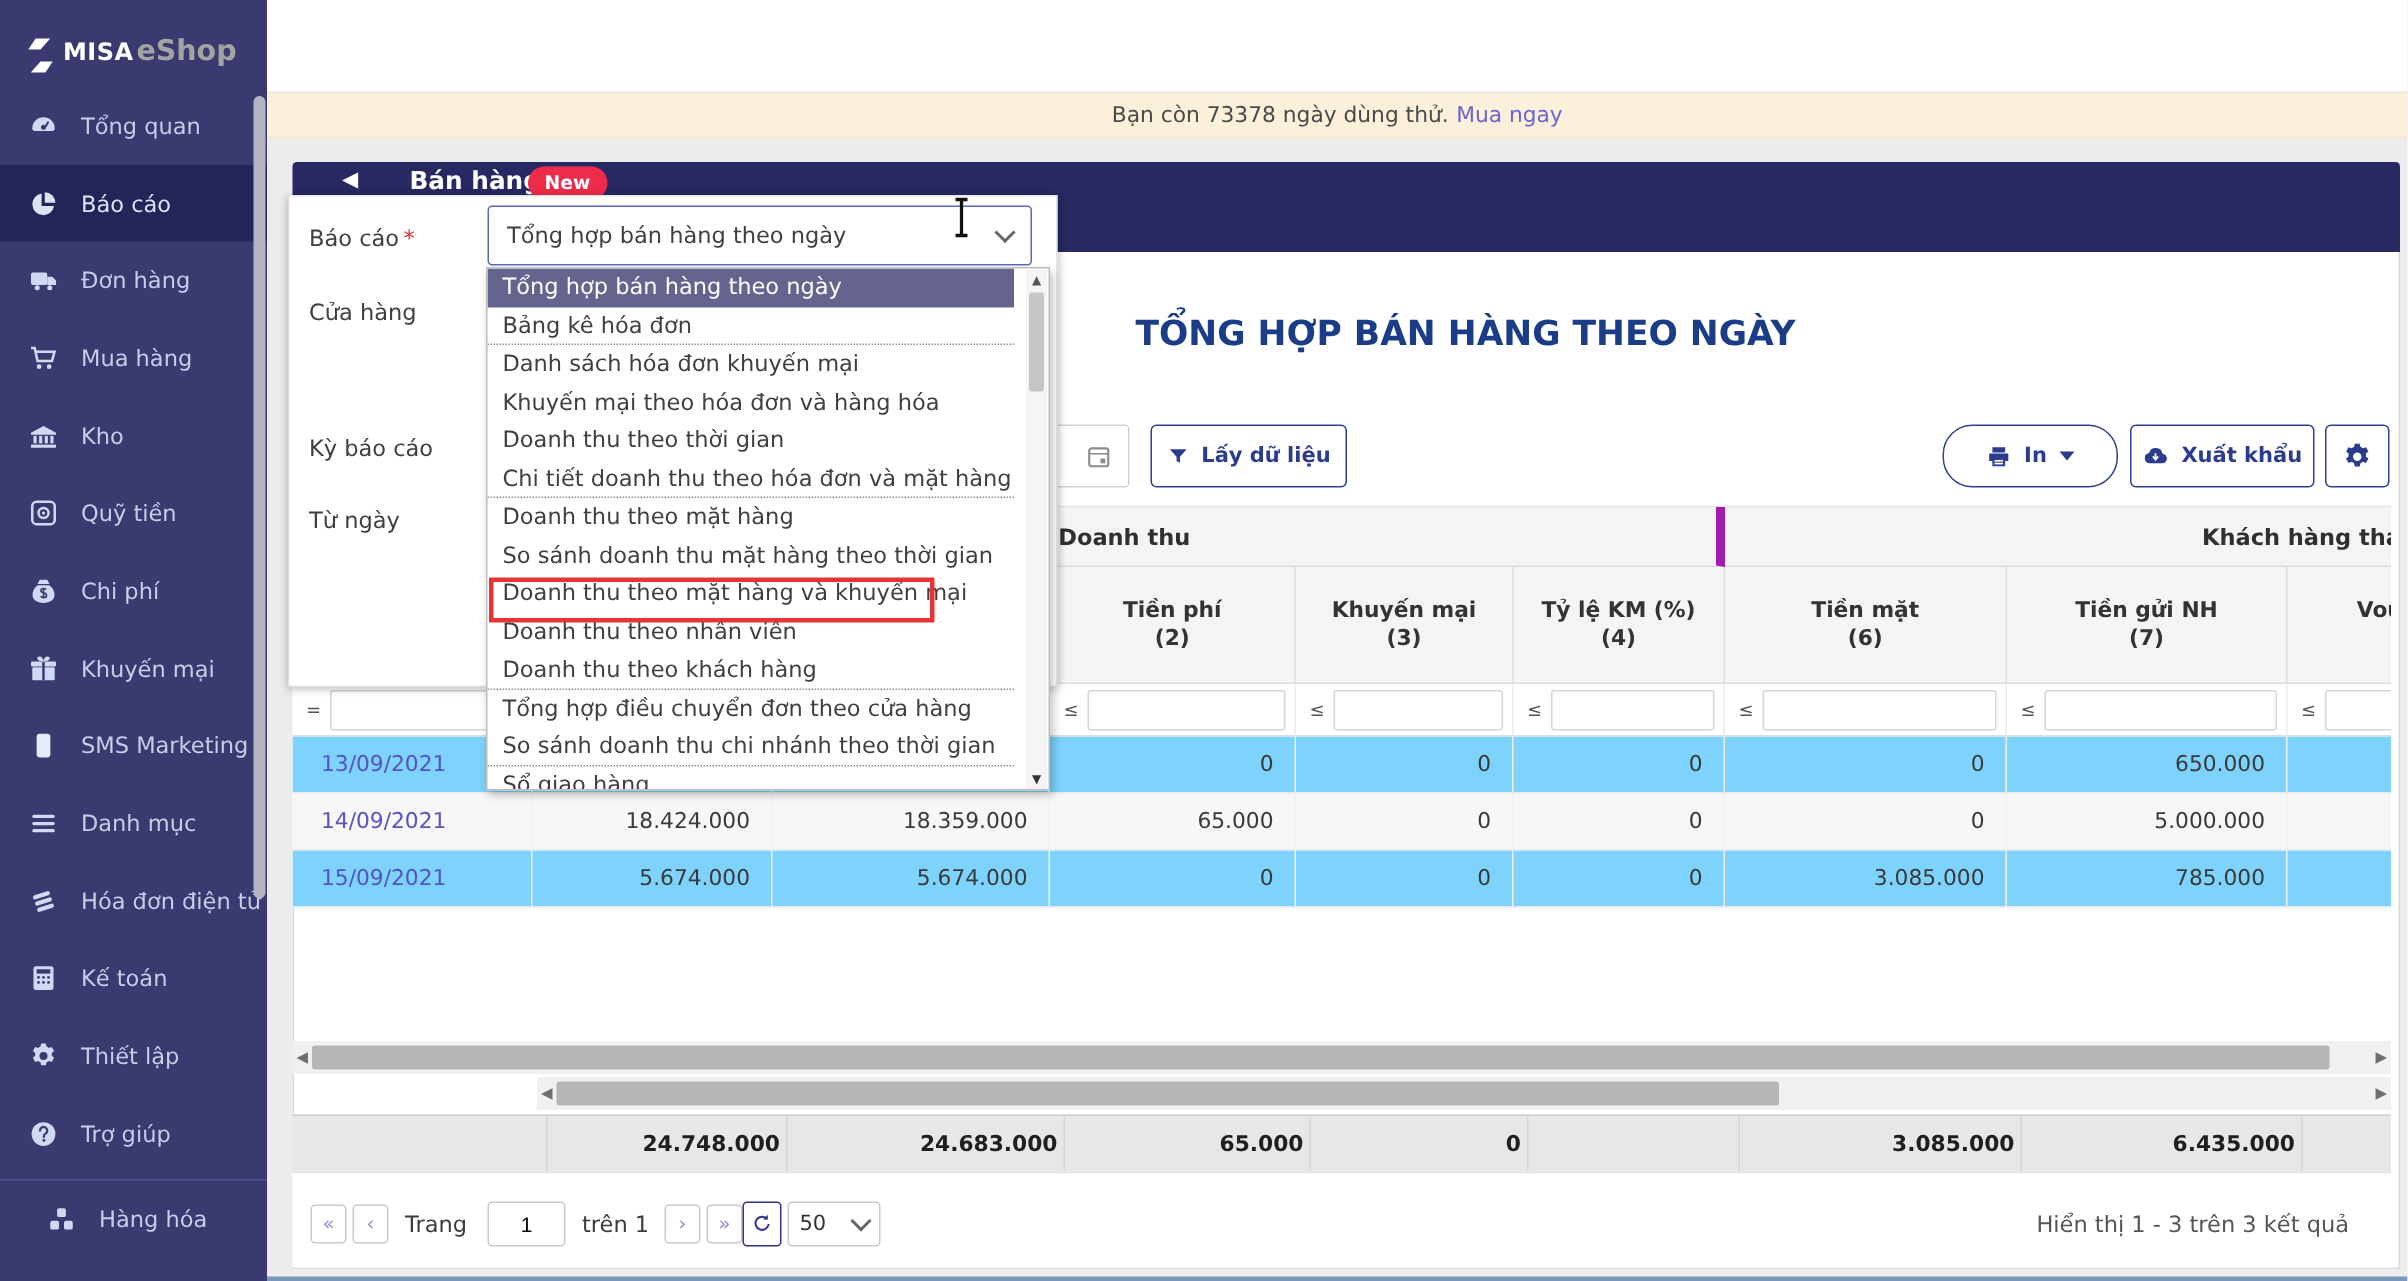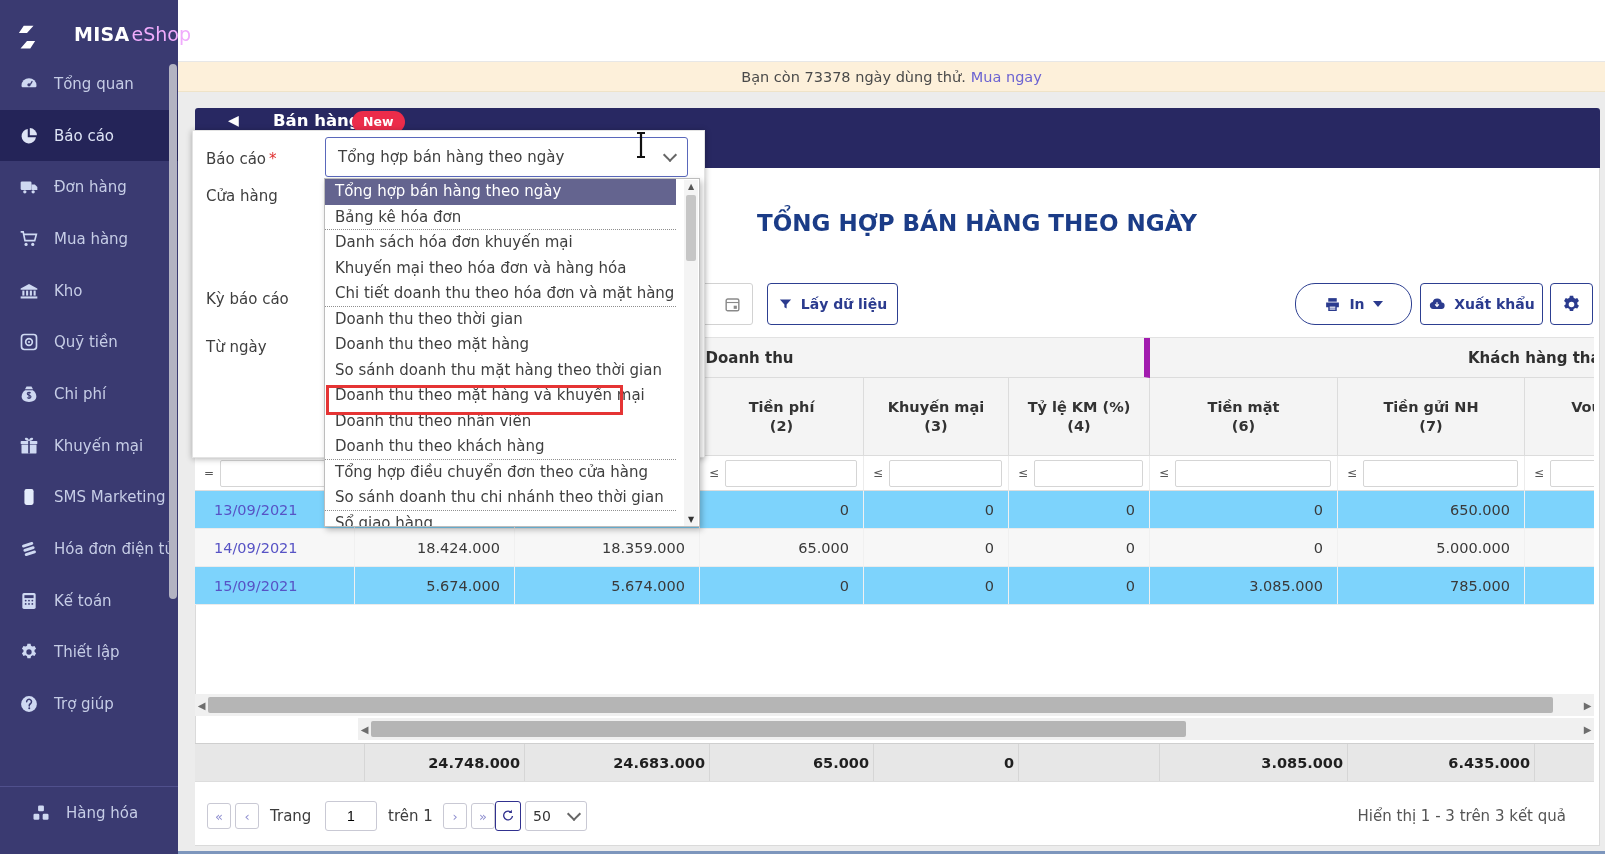--- a/index.html
+++ b/index.html
@@ -4,22 +4,22 @@
 <style>
   html,body{margin:0;padding:0;}
   body{width:1605px;height:854px;position:relative;overflow:hidden;background:#ececec;
        font-family:"DejaVu Sans","Liberation Sans",sans-serif;color:#3c3c3c;}
   .abs{position:absolute;box-sizing:border-box;}
   svg{display:block;}
 
   
   #sidebar{left:0;top:0;width:178px;height:854px;background:#3a3a71;z-index:30;}
   #logo{display:flex;align-items:center;gap:8px;padding:14px 0 0 14px;height:40px;}
-  #logo .bold{color:#fff;font-weight:bold;font-size:19px;letter-spacing:.3px;margin-left:32px;}
-  #logo .light{color:#f0abfc;font-weight:400;font-size:19px;margin-left:-6px;}
+  #logo .bold{color:#fff;font-weight:bold;font-size:16px;letter-spacing:.3px;}
+  #logo .light{color:#a3a3a3;font-weight:700;font-size:19px;margin-left:-6px;}
   .side-list{position:absolute;top:58px;left:0;right:0;}
   .side-item{height:51.7px;display:flex;align-items:center;padding-left:19px;gap:15px;cursor:pointer;}
   .side-item .lbl{color:#c6cde6;font-size:15px;}
   .side-item.act{background:#242458;}
   .side-item.act .lbl{color:#dde3f5;}
   .sicon{width:20px;height:20px;flex:0 0 20px;}
   .side-bottom{position:absolute;left:0;right:0;top:786px;border-top:1px solid #50508d;padding-left:12px;}
   #side-scroll{left:169px;top:64px;width:8px;height:535px;background:#b3b3c2;border-radius:4px;z-index:31;}
 
   
@@ -240,20 +240,30 @@
       <span class="sicon">
           <svg viewBox="0 0 24 24" width="20" height="20" fill="#e4ecfb">
             <rect x="6.5" y="2.5" width="11" height="19" rx="2.5"></rect>
           </svg>
         </span>
       <span class="lbl">SMS Marketing</span>
     </div>
     <div class="side-item">
       <span class="sicon">
           <svg viewBox="0 0 24 24" width="20" height="20" fill="#cfd9f2">
+            <rect x="3" y="5" width="18" height="2.6" rx="1.3"></rect>
+            <rect x="3" y="10.7" width="18" height="2.6" rx="1.3"></rect>
+            <rect x="3" y="16.4" width="18" height="2.6" rx="1.3"></rect>
+          </svg>
+        </span>
+      <span class="lbl">Danh mục</span>
+    </div>
+    <div class="side-item">
+      <span class="sicon">
+          <svg viewBox="0 0 24 24" width="20" height="20" fill="#cfd9f2">
             <g transform="rotate(-18 12 12)">
               <rect x="5" y="5" width="14" height="3.4" rx="1.7"></rect>
               <rect x="5" y="10.3" width="14" height="3.4" rx="1.7"></rect>
               <rect x="5" y="15.6" width="14" height="3.4" rx="1.7"></rect>
             </g>
           </svg>
         </span>
       <span class="lbl">Hóa đơn điện tử</span>
     </div>
     <div class="side-item">
@@ -543,36 +553,36 @@
     <span>50</span>
     <span class="chev"></span>
   </div>
   <span id="pg-results">Hiển thị 1 - 3 trên 3 kết quả</span>
 </div>
 
 <div id="fpanel" class="abs">
   <div class="flabel" style="top:19px;">
     <span>Báo cáo</span><span class="req">*</span>
   </div>
-  <div class="flabel" style="top:56px;">Cửa hàng</div>
+  <div class="flabel" style="top:68px;">Cửa hàng</div>
   <div class="flabel" style="top:159px;">Kỳ báo cáo</div>
   <div class="flabel" style="top:207px;">Từ ngày</div>
 </div>
 <div id="combobox" class="abs">
   <span>Tổng hợp bán hàng theo ngày</span>
   <span class="chev"></span>
 </div>
 
 <div id="ddlist" class="abs">
   <div class="dd-item sel">Tổng hợp bán hàng theo ngày</div>
   <div class="dd-item sep">Bảng kê hóa đơn</div>
   <div class="dd-item">Danh sách hóa đơn khuyến mại</div>
   <div class="dd-item">Khuyến mại theo hóa đơn và hàng hóa</div>
+  <div class="dd-item">Doanh thu theo thời gian</div>
   <div class="dd-item sep">Chi tiết doanh thu theo hóa đơn và mặt hàng</div>
-  <div class="dd-item">Doanh thu theo thời gian</div>
   <div class="dd-item">Doanh thu theo mặt hàng</div>
   <div class="dd-item">So sánh doanh thu mặt hàng theo thời gian</div>
   <div class="dd-item">Doanh thu theo mặt hàng và khuyến mại</div>
   <div class="dd-item">Doanh thu theo nhân viên</div>
   <div class="dd-item sep">Doanh thu theo khách hàng</div>
   <div class="dd-item">Tổng hợp điều chuyển đơn theo cửa hàng</div>
   <div class="dd-item sep">So sánh doanh thu chi nhánh theo thời gian</div>
   <div class="dd-item">Sổ giao hàng</div>
   <div id="dd-scroll">
     <div id="dd-up">▲</div>

